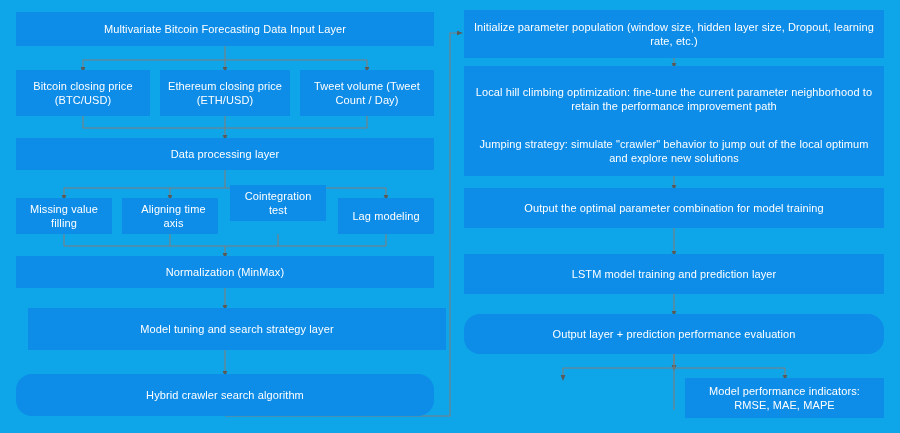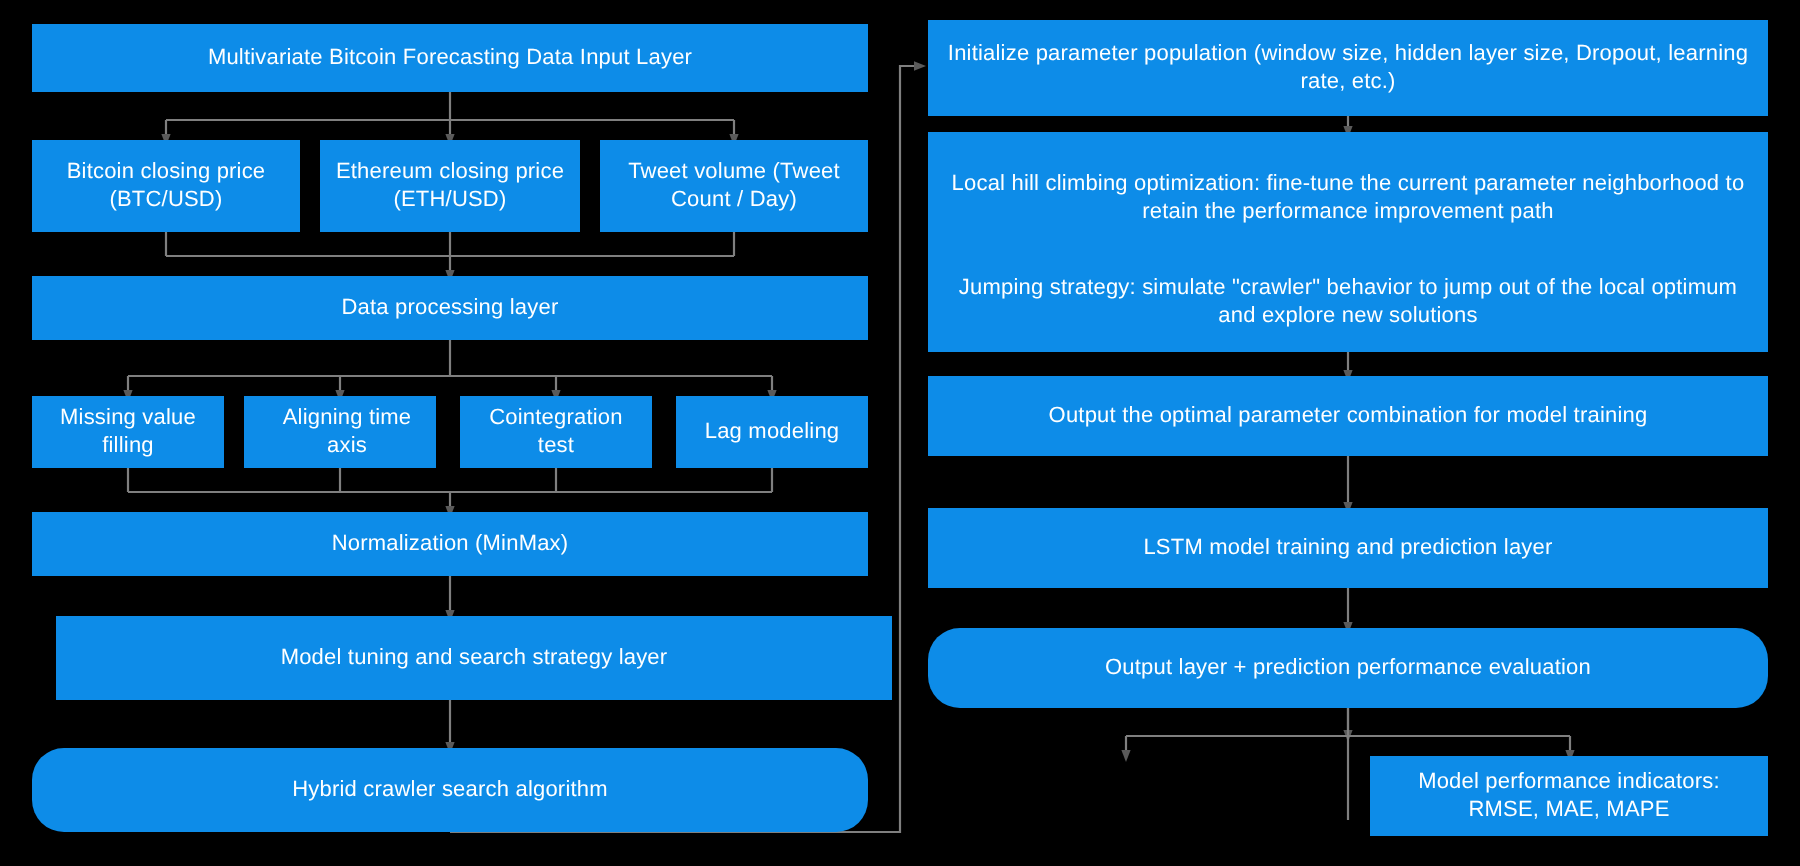--- a/index.html
+++ b/index.html
@@ -4,21 +4,21 @@
 <style>
   html, body {
     margin: 0;
     padding: 0;
     background: #ffffff;
   }
   #canvas {
     position: relative;
     width: 900px;
     height: 433px;
-    background: #000000;
+    background: #0ea5e9;
     overflow: hidden;
     font-family: "Liberation Sans", sans-serif;
   }
   #connectors {
     position: absolute;
     left: 0;
     top: 0;
     width: 900px;
     height: 433px;
     pointer-events: none;
@@ -120,21 +120,21 @@
   <div class="node" style="left:16px; top:138px; width:418px; height:32px;">
     <span>Data processing layer</span>
   </div>
 
   <div class="node" style="left:16px; top:198px; width:96px; height:36px;">
     <span>Missing value filling</span>
   </div>
   <div class="node" style="left:122px; top:198px; width:96px; height:36px;padding-left:12px;">
     <span>Aligning time axis</span>
   </div>
-  <div class="node" style="left:230px; top:198px; width:96px; height:36px;">
+  <div class="node" style="left:230px; top:185px; width:96px; height:36px;">
     <span>Cointegration test</span>
   </div>
   <div class="node" style="left:338px; top:198px; width:96px; height:36px;">
     <span>Lag modeling</span>
   </div>
 
   <div class="node" style="left:16px; top:256px; width:418px; height:32px;">
     <span>Normalization (MinMax)</span>
   </div>
 

